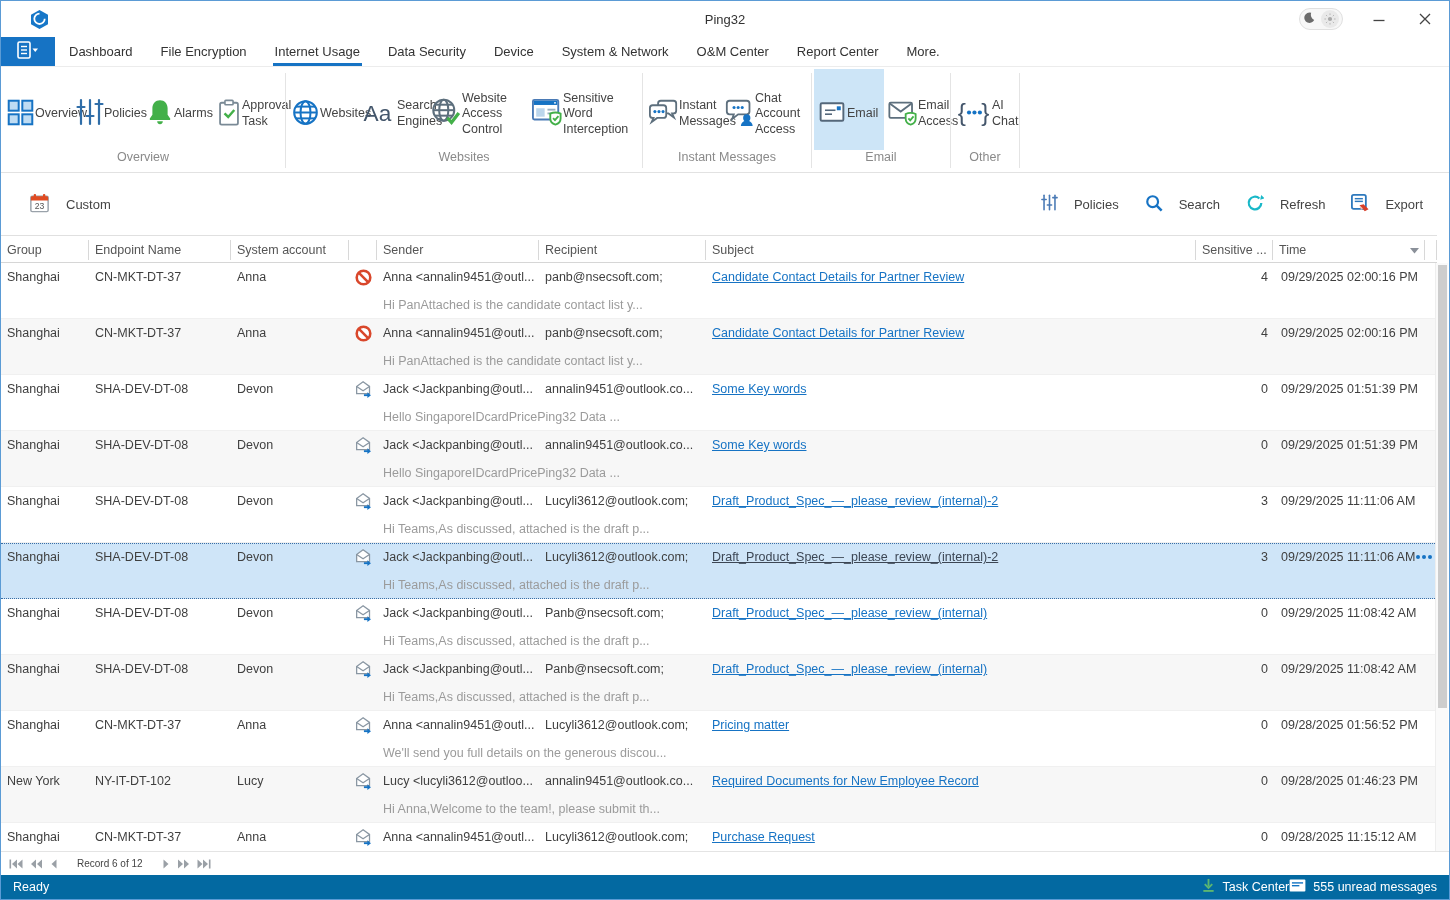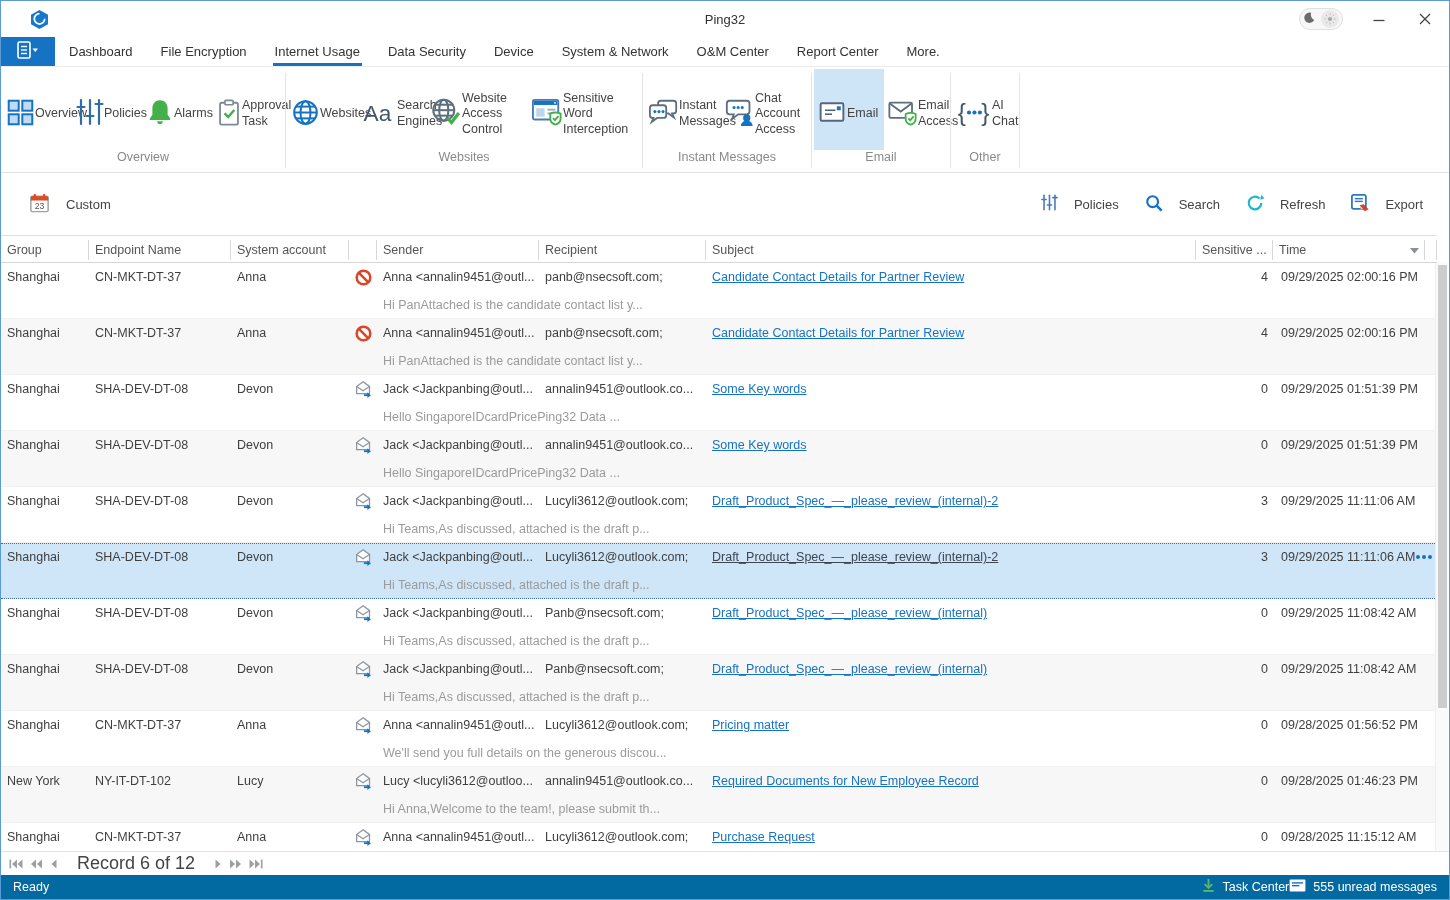--- a/index.html
+++ b/index.html
@@ -63,21 +63,21 @@
   .more { position:absolute; right:5px; top:12px; display:flex; gap:2px; cursor:pointer; }
   .more i { width:4px; height:4px; border-radius:50%; background:#1673c4; display:block; }
 
   
   .vscroll { position:absolute; right:1px; top:262px; width:13px; height:588px; background:#fafafa; border-left:1px solid #eee; }
   .vthumb { position:absolute; left:2px; top:2px; width:9px; height:443px; background:#cdcdcd; }
 
   
   .pager { height:24px; display:flex; align-items:center; gap:7px; padding-left:8px; border-top:1px solid #e4e4e4; background:#fff; color:#555; flex:none; }
   .pbtn { display:flex; align-items:center; }
-  .precord { margin:0 12px; font-size:18px; color:#444; }
+  .precord { margin:0 12px; font-size:10px; color:#444; }
 
   
   .statusbar { height:24px; background:#0369a1; color:#fff; display:flex; align-items:center; justify-content:space-between; padding:4px 12px; flex:none; margin-top:auto; }
   .sb-right { display:flex; align-items:center; }
   .sb-item { display:flex; align-items:center; gap:7px; font-size:12.5px; }
 </style>
 </head>
 <body>
 
 <div class="window">

